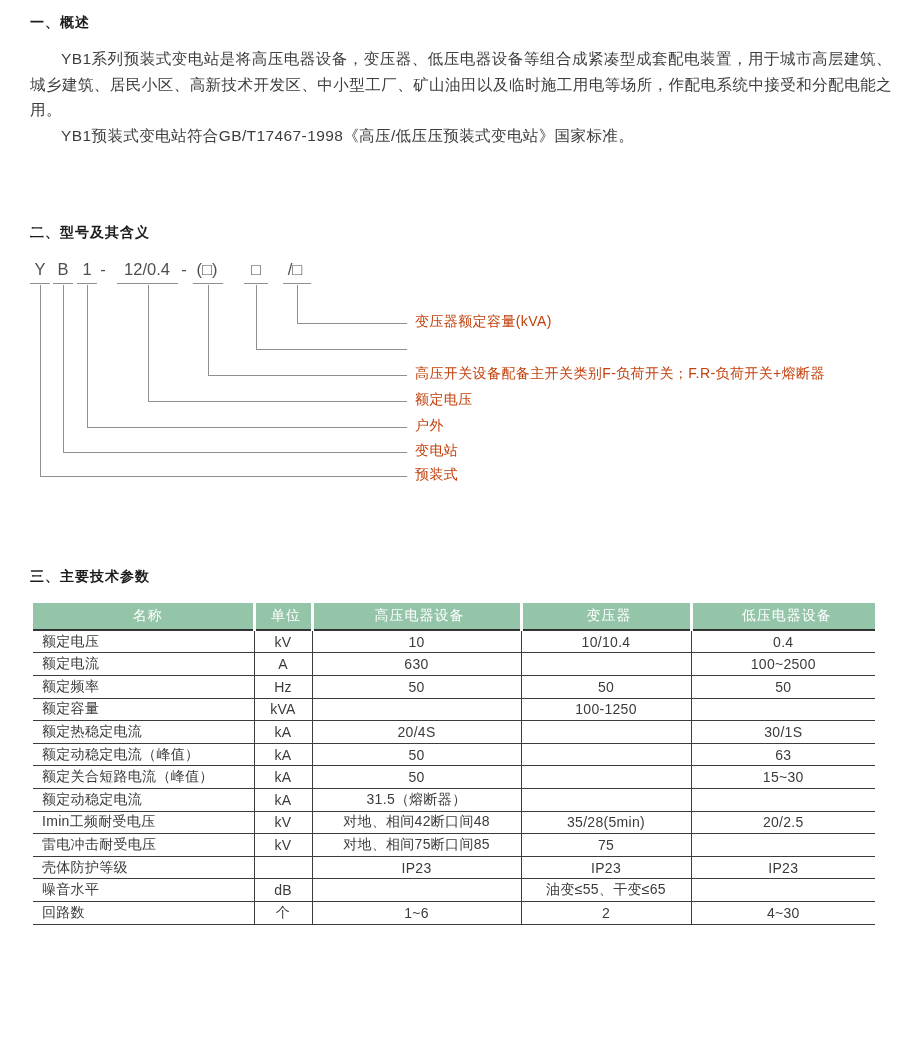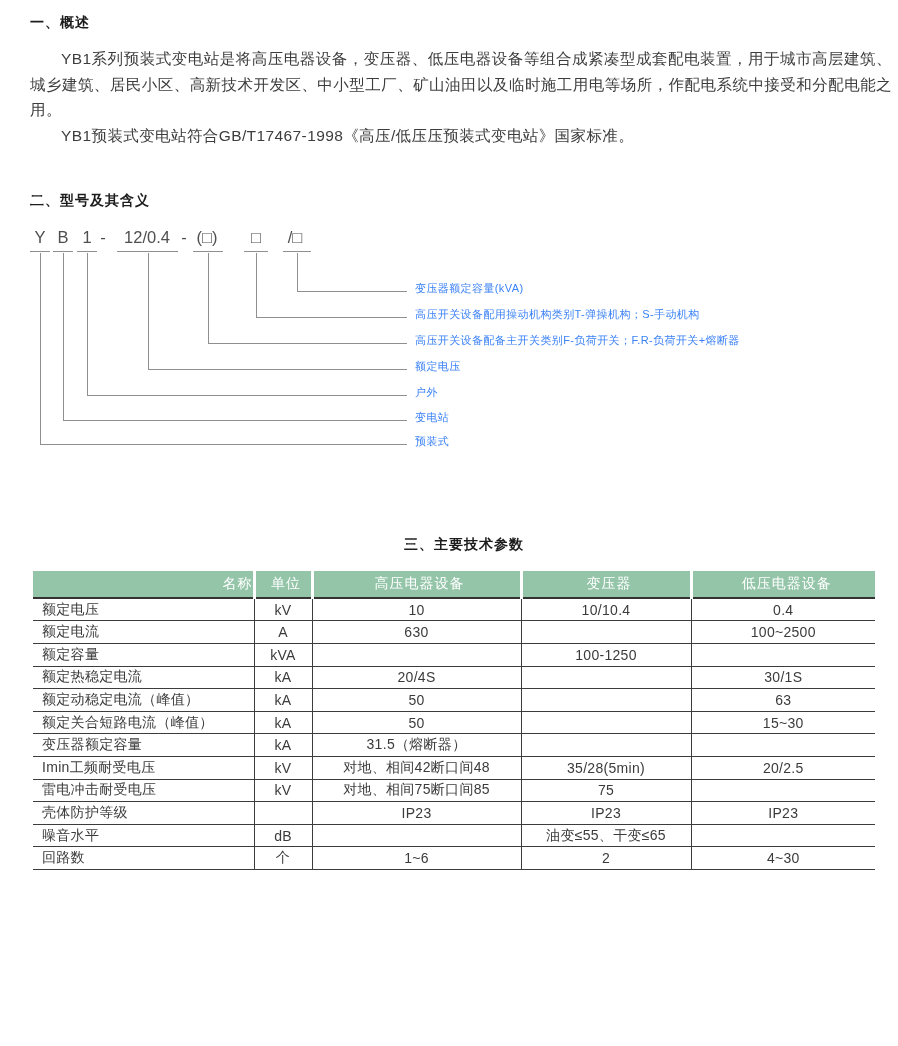--- a/index.html
+++ b/index.html
@@ -23,21 +23,21 @@
   .overview-body { margin: 8px 6px 0 30px; }
   .overview-body p {
     font-size: 15.5px;
     line-height: 25.6px;
     text-indent: 2em;
     text-align: justify;
     letter-spacing: 0.4px;
     color: #3d3d3d;
   }
   
-  .heading-model { margin: 44px 0 0 30px; }
+  .heading-model { margin: 76px 0 0 30px; }
   .diagram {
     position: relative;
     height: 250px;
     margin-top: 10px;
   }
   .code-seg {
     position: absolute;
     top: 8px;
     height: 19px;
     font-size: 16.5px;
@@ -59,48 +59,48 @@
     border-left: 1.6px solid #8f8f8f;
   }
   .hline {
     position: absolute;
     height: 0;
     border-top: 1.6px solid #8f8f8f;
   }
   .branch-label {
     position: absolute;
     left: 415px;
-    font-size: 11px;
-    color: #3b82f6;
+    font-size: 14px;
+    color: #c2410c;
     white-space: nowrap;
     letter-spacing: 0.4px;
   }
   
-  .heading-params { margin: 66px 0 0 30px; text-align: center; }
+  .heading-params { margin: 66px 0 0 30px; }
   table.params {
     border-collapse: collapse;
     table-layout: fixed;
     width: 842px;
     margin: 17px 0 0 33px;
     font-size: 14px;
   }
   table.params thead th {
     background: #94c5a8;
     color: #ffffff;
     font-weight: normal;
     height: 27px;
     text-align: center;
     border-left: 3px solid #ffffff;
     border-bottom: 2px solid #333333;
     letter-spacing: 1px;
     padding-left: 6px;
   }
   table.params thead th:first-child {
     border-left: none;
-    text-align: right;
+    text-align: center;
     padding-left: 10px;
   }
   table.params tbody td {
     height: 22.6px;
     text-align: center;
     border-bottom: 1.6px solid #3c3c3c;
     border-left: 1px solid #3c3c3c;
     color: #3b3b3b;
     letter-spacing: 0.3px;
     overflow: hidden;
@@ -139,21 +139,20 @@
     <div class="underline" style="left: 193px; width: 30px;"></div>
     <div class="code-seg" style="left: 244px; width: 24px;">□</div>
     <div class="underline" style="left: 244px; width: 24px;"></div>
     <div class="code-seg" style="left: 278px; width: 34px;">/□</div>
     <div class="underline" style="left: 283px; width: 28px;"></div>
     <div class="vline" style="left: 297px; height: 38px;"></div>
     <div class="hline" style="left: 297px; top: 71px; width: 110px;"></div>
     <div class="branch-label" style="top: 61px;">变压器额定容量(kVA)</div>
     <div class="vline" style="left: 256px; height: 64px;"></div>
     <div class="hline" style="left: 256px; top: 97px; width: 151px;"></div>
-    <div class="branch-label" style="top: 87px;">高压开关设备配用操动机构类别T-弹操机构；S-手动机构</div>
     <div class="vline" style="left: 208px; height: 90px;"></div>
     <div class="hline" style="left: 208px; top: 123px; width: 199px;"></div>
     <div class="branch-label" style="top: 113px;">高压开关设备配备主开关类别F-负荷开关；F.R-负荷开关+熔断器</div>
     <div class="vline" style="left: 148px; height: 116px;"></div>
     <div class="hline" style="left: 148px; top: 149px; width: 259px;"></div>
     <div class="branch-label" style="top: 139px;">额定电压</div>
     <div class="vline" style="left: 87px; height: 142px;"></div>
     <div class="hline" style="left: 87px; top: 175px; width: 320px;"></div>
     <div class="branch-label" style="top: 165px;">户外</div>
     <div class="vline" style="left: 63px; height: 167px;"></div>
@@ -192,20 +191,27 @@
         <td>0.4</td>
       </tr>
       <tr>
         <td>额定电流</td>
         <td>A</td>
         <td>630</td>
         <td></td>
         <td>100~2500</td>
       </tr>
       <tr>
+        <td>额定频率</td>
+        <td>Hz</td>
+        <td>50</td>
+        <td>50</td>
+        <td>50</td>
+      </tr>
+      <tr>
         <td>额定容量</td>
         <td>kVA</td>
         <td></td>
         <td>100-1250</td>
         <td></td>
       </tr>
       <tr>
         <td>额定热稳定电流</td>
         <td>kA</td>
         <td>20/4S</td>
@@ -220,21 +226,21 @@
         <td>63</td>
       </tr>
       <tr>
         <td>额定关合短路电流（峰值）</td>
         <td>kA</td>
         <td>50</td>
         <td></td>
         <td>15~30</td>
       </tr>
       <tr>
-        <td>变压器额定容量</td>
+        <td>额定动稳定电流</td>
         <td>kA</td>
         <td>31.5（熔断器）</td>
         <td></td>
         <td></td>
       </tr>
       <tr>
         <td>Imin工频耐受电压</td>
         <td>kV</td>
         <td>对地、相间42断口间48</td>
         <td>35/28(5min)</td>

